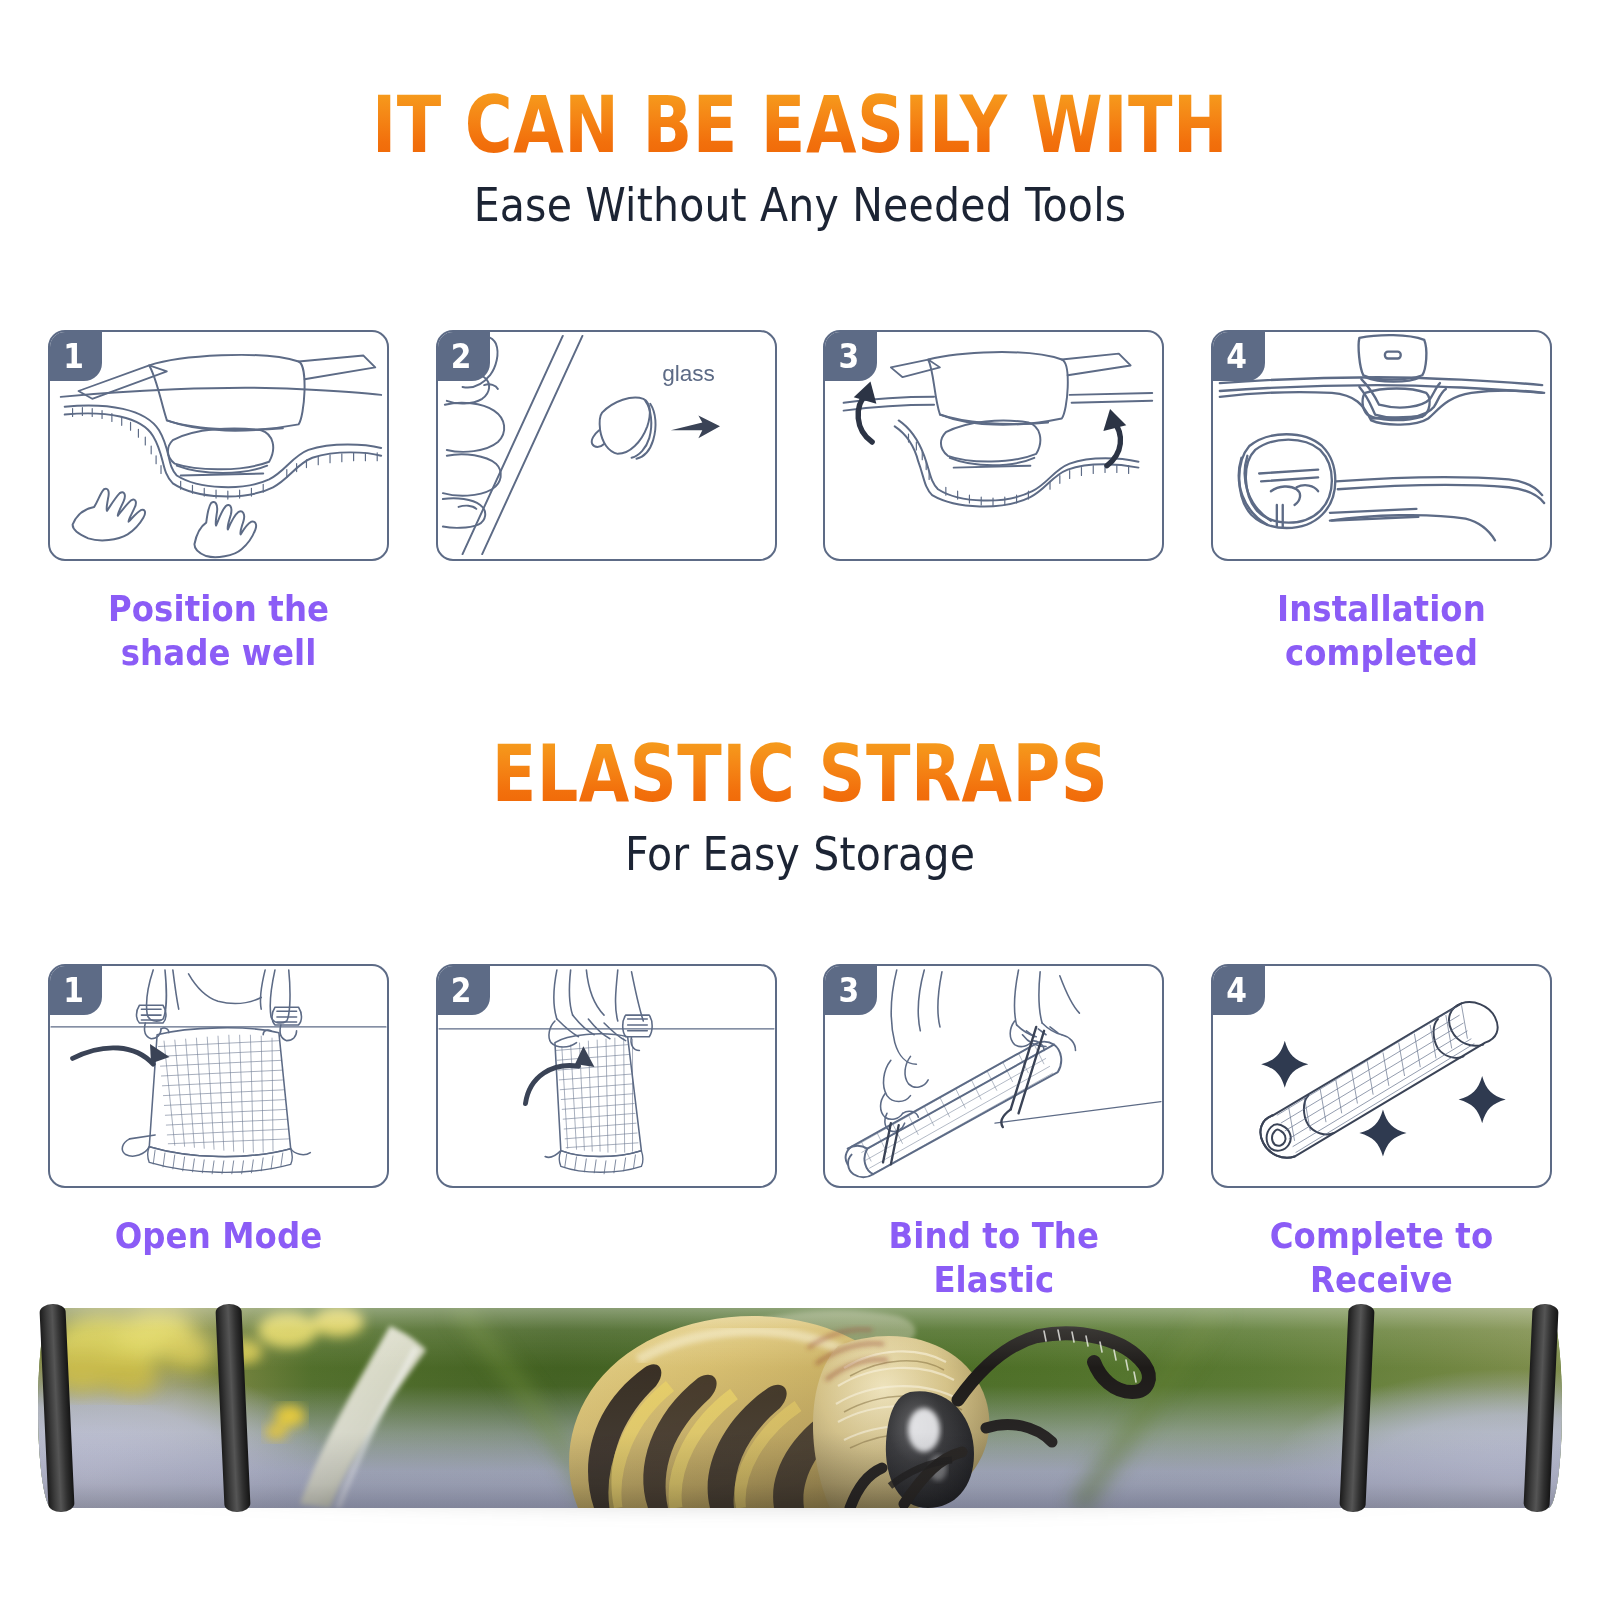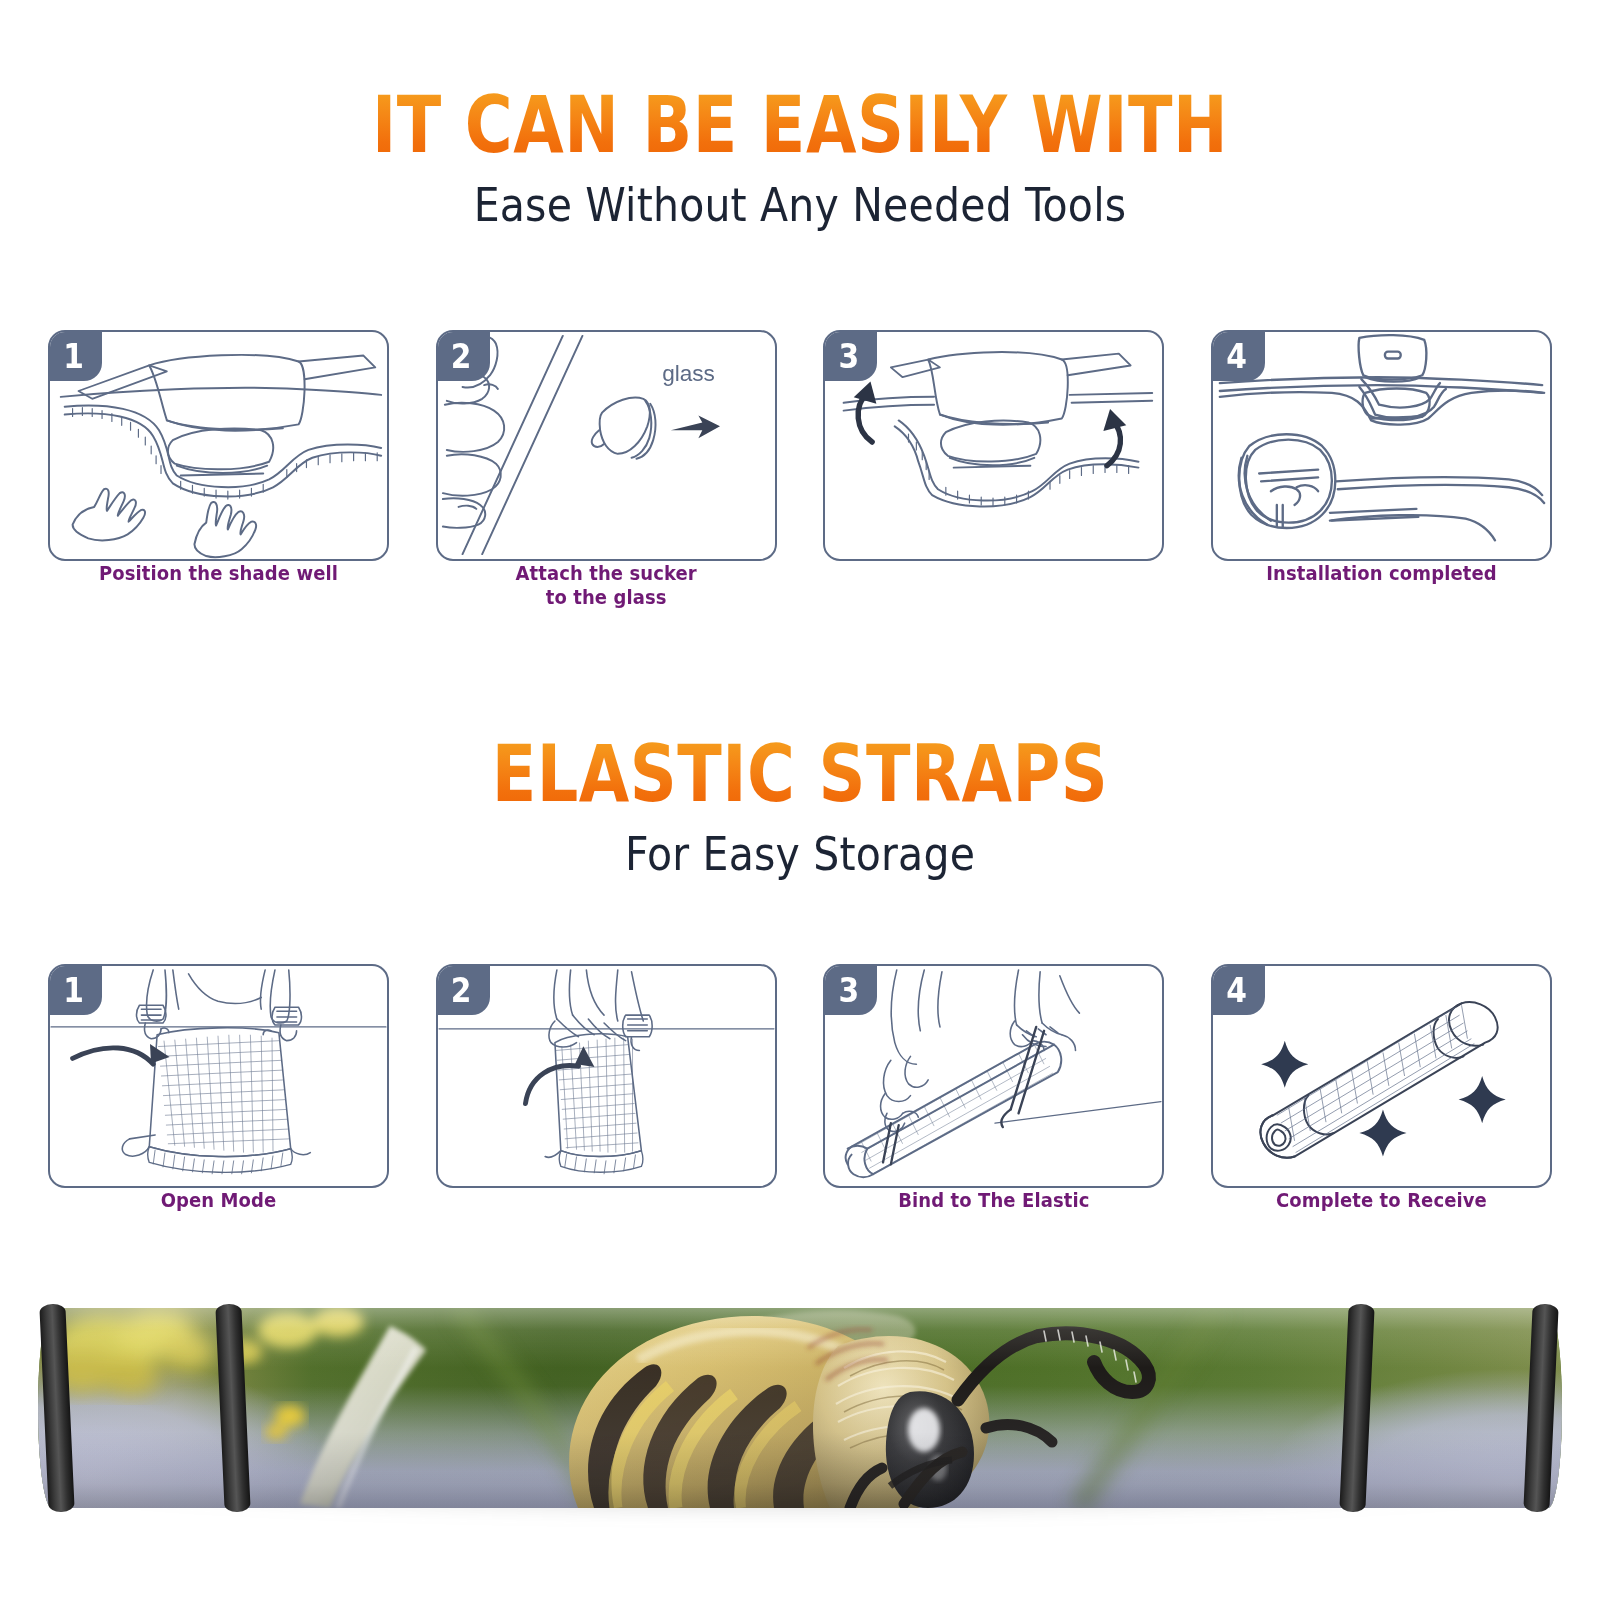--- a/index.html
+++ b/index.html
@@ -101,27 +101,27 @@
 
   .art {
     position: absolute;
     inset: 0;
     width: 100%;
     height: 100%;
     z-index: 2;
   }
 
   .caption {
-    margin-top: 0;
+    margin-top: 26px;
     text-align: center;
     font-family: "Liberation Sans Narrow", "DejaVu Sans Condensed", "Liberation Sans", sans-serif;
     font-weight: 700;
-    font-size: 20px;
+    font-size: 36px;
     line-height: 1.22;
-    color: #701a75;
+    color: #8b5cf6;
     letter-spacing: 0.1px;
     white-space: pre-line;
   }
 
   
   .roll-wrap {
     position: absolute;
     left: 38px;
     top: 1308px;
     width: 1524px;
@@ -232,22 +232,20 @@
             <path d="M46 54 C52 52 58 54 60 58"></path>
             <path d="M166 82 C178 70 196 64 208 68 C216 72 216 84 212 96 C206 112 194 124 182 124 C172 122 166 112 164 100 C163 92 163 86 166 82 Z"></path>
             <path d="M210 70 C216 78 218 94 214 108 C211 118 204 126 196 128"></path>
             <path d="M215 73 C221 82 222 97 218 110 C215 120 209 127 201 129"></path>
             <path d="M163 100 C158 104 154 110 156 114 C158 118 164 118 168 114"></path>
           </g>
           <path d="M236 100 L268 92 L264 85 L286 96 L264 108 L268 100 Z" fill="#3a4356"></path>
           <text x="254" y="50" font-family="Liberation Sans, sans-serif" font-size="23" font-weight="400" fill="#5d6b86" text-anchor="middle">glass</text>
         </svg>
       </div>
-      <div class="caption">Attach the sucker
-to the glass</div>
     </div>
 
     <div class="cell">
       <div class="panel r1">
         <div class="badge">3</div>
         <svg class="art" viewBox="0 0 341 231">
           <g fill="none" stroke="#5d6b86" stroke-width="2" stroke-linecap="round" stroke-linejoin="round">
             <path d="M66 36 L104 28 L116 36 L78 46 Z" stroke-width="1.8"></path>
             <path d="M104 28 C134 20 206 16 240 28 C250 32 246 80 240 88 C192 98 146 96 116 84 C110 66 110 40 104 28 Z"></path>
             <path d="M240 28 L298 22 L310 34 L246 44"></path>

